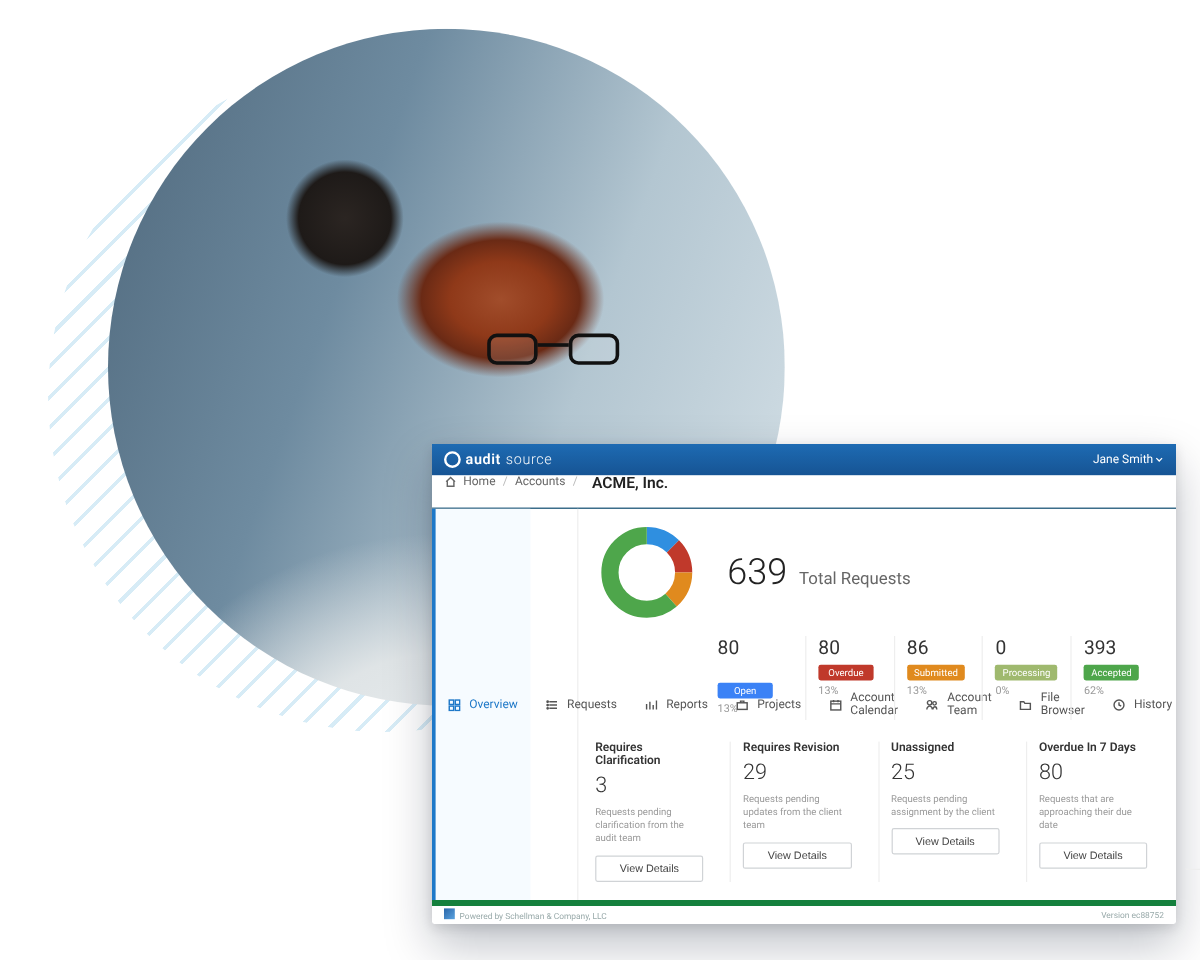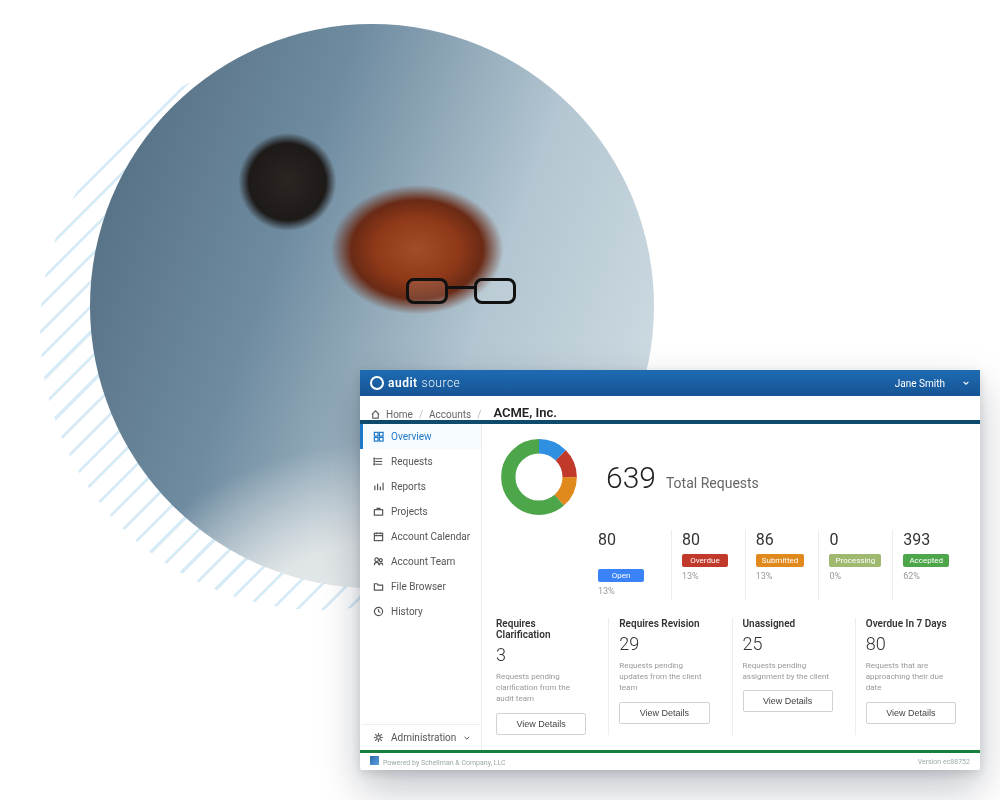--- a/index.html
+++ b/index.html
@@ -50,34 +50,34 @@
     background: linear-gradient(#1e6bb3, #165494);
     color:#fff; display:flex; align-items:center; padding:0 10px; justify-content:space-between;
     font-size:12px;
   }
   .brand { display:flex; align-items:center; gap:4px; font-weight:600; letter-spacing:.5px; }
   .brand .logo-icon {
     width:14px; height:14px; border-radius:50%; border:2px solid #fff;
     display:inline-block; position:relative;
   }
   .brand .thin { font-weight:300; opacity:.95; }
-  .user { font-size:10px; display:flex; align-items:center; gap:17px; cursor:pointer; }
+  .user { font-size:10px; display:flex; align-items:center; gap:1px; cursor:pointer; }
 
   .crumbbar {
-    height: 28px; border-bottom:4px solid #0c4a6e;
-    display:flex; align-items:flex-end; padding:0 10px; color:#666; font-size:10px;
+    height: 28px; border-bottom:1px solid #0c4a6e;
+    display:flex; align-items:flex-start; padding:0 10px; color:#666; font-size:10px;
   }
   .crumbbar .sep { margin:0 6px; color:#bbb; }
   .crumbbar .current { color:#222; font-weight:600; font-size:13px; margin-left:6px; }
   .crumbbar a { color:#666; text-decoration:none; }
 
   .body { flex:1; display:flex; min-height:0; }
   .sidebar {
     width: 122px; border-right:1px solid #eee; padding:0; font-size:10px;
-    display:flex; flex-direction:column;
+    display:flex; flex-direction:row;
   }
   .side-item {
     display:flex; align-items:center; gap:7px; padding:7px 10px;
     color:#555; cursor:pointer; border-left:3px solid transparent;
   }
   .side-item.active { color:#1e78c8; border-left-color:#1e78c8; background:#f6fbff; }
   .side-item .ico { width:11px; height:11px; display:inline-block; flex:none; }
   .side-item.admin { margin-top:auto; border-top:1px solid #eee; justify-content:space-between; }
   .side-item.admin .lbl-wrap { display:flex; align-items:center; gap:7px; }
 
@@ -113,21 +113,21 @@
   .card:first-child { border-left:none; padding-left:0; }
   .card h3 { font-size:10px; font-weight:600; color:#333; margin-bottom:4px; }
   .card .big { font-size:18px; font-weight:300; color:#333; margin-bottom:6px; }
   .card .desc { font-size:8px; color:#999; line-height:1.4; min-height:22px; margin-bottom:8px; }
   .card button {
     width:100%; background:#fff; border:1px solid #d0d3d6; border-radius:2px;
     font-size:9px; color:#444; padding:5px 0; cursor:pointer;
   }
 
   .footer {
-    height:20px; border-top:3px solid #15803d; display:flex; align-items:center;
+    height:20px; border-top:5px solid #15803d; display:flex; align-items:center;
     justify-content:space-between; padding:0 10px; font-size:7px; color:#9aa;
   }
   .footer .logo-sq { width:9px; height:9px; background:linear-gradient(135deg,#2a66a8,#5aa3e0); margin-right:4px; display:inline-block; }
 
   svg.stroke * { fill:none; stroke:currentColor; stroke-width:1.3; }
 </style>
 </head>
 <body>
 
 <div class="hatch"></div>

